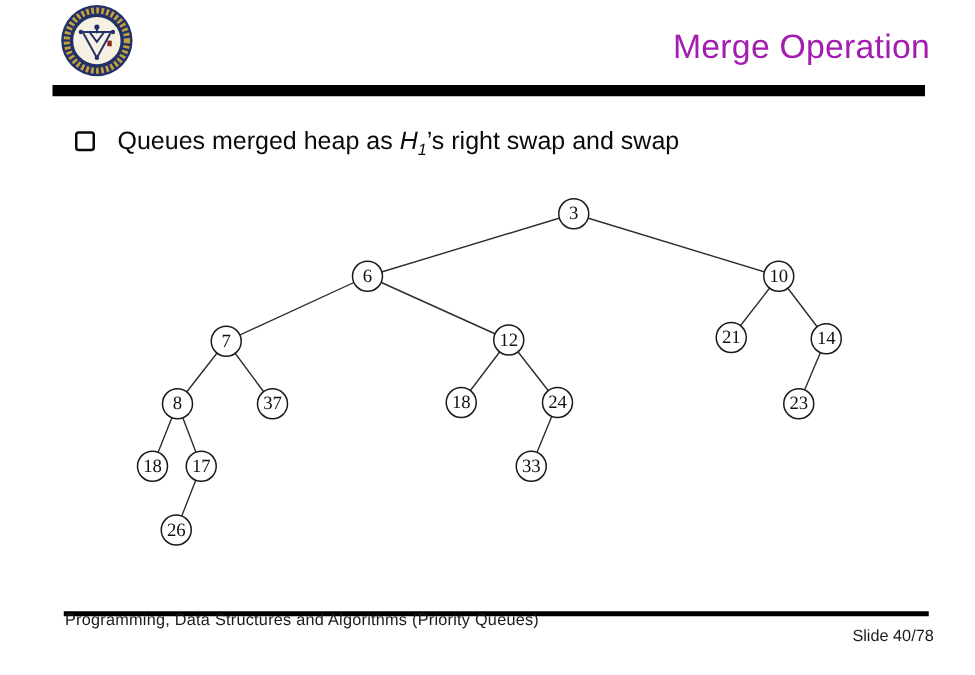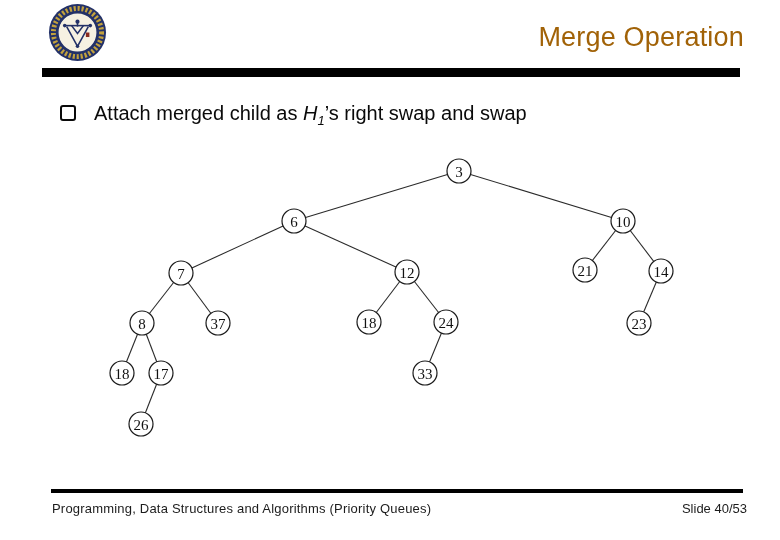--- a/index.html
+++ b/index.html
@@ -8,21 +8,21 @@
     background:#ffffff;
     font-family:"Liberation Sans",sans-serif;
     -webkit-font-smoothing:antialiased;
   }
   .slide{position:absolute;inset:0;background:#fff;}
 
   .logo{position:absolute;left:48px;top:3px;width:59px;height:59px;}
 
   .title{
     position:absolute;top:23px;right:36px;
-    font-size:27px;color:#a16207;line-height:1.1;
+    font-size:27px;color:#a21caf;line-height:1.1;
     letter-spacing:0.2px;white-space:nowrap;
   }
 
   .rule-top{position:absolute;left:42px;top:68px;width:698px;height:9px;background:#000;}
   .rule-bottom{position:absolute;left:51px;top:489px;width:692px;height:4px;background:#000;}
 
   .bullet-row{
     position:absolute;left:60px;top:100px;
     display:flex;align-items:flex-start;
   }
@@ -34,21 +34,21 @@
   .bullet-text{
     margin-left:18px;font-size:20px;color:#0a0a0a;line-height:1.3;white-space:nowrap;
   }
   .bullet-text .var{font-style:italic;}
   .bullet-text sub{font-style:italic;font-size:13px;line-height:0;}
 
   .tree-wrap{position:absolute;left:0;top:0;width:780px;height:540px;pointer-events:none;}
   .tree-wrap svg{display:block;}
 
   .footer-left{
-    position:absolute;left:52px;top:501px;
+    position:absolute;left:52px;top:488px;
     font-size:13px;color:#1c1c1c;white-space:nowrap;letter-spacing:0.2px;
   }
   .footer-right{
     position:absolute;right:33px;top:501px;
     font-size:13px;color:#1c1c1c;white-space:nowrap;
   }
 </style>
 </head>
 <body>
 
@@ -72,21 +72,21 @@
       <rect x="38.5" y="30" width="3.6" height="4.6" fill="#8a2b1e"></rect>
     </svg>
   </div>
 
   <div class="title">Merge Operation</div>
 
   <div class="rule-top"></div>
 
   <div class="bullet-row">
     <span class="bullet-marker"></span>
-    <span class="bullet-text"><span>Attach merged child as </span><span class="var">H</span><sub>1</sub><span>’s right swap and swap</span></span>
+    <span class="bullet-text"><span>Queues merged heap as </span><span class="var">H</span><sub>1</sub><span>’s right swap and swap</span></span>
   </div>
 
   <div class="tree-wrap">
     <svg id="tree-svg" width="780" height="540" viewBox="0 0 780 540">
         <line x1="459" y1="171" x2="294" y2="221" stroke="#2b2b2b" stroke-width="1.1"></line>
         <line x1="459" y1="171" x2="623" y2="221" stroke="#2b2b2b" stroke-width="1.1"></line>
         <line x1="294" y1="221" x2="181" y2="273" stroke="#2b2b2b" stroke-width="1.1"></line>
         <line x1="294" y1="221" x2="407" y2="272" stroke="#2b2b2b" stroke-width="1.1"></line>
         <line x1="623" y1="221" x2="585" y2="270" stroke="#2b2b2b" stroke-width="1.1"></line>
         <line x1="623" y1="221" x2="661" y2="271" stroke="#2b2b2b" stroke-width="1.1"></line>
@@ -161,15 +161,15 @@
         </g>
         <g>
           <circle cx="141" cy="424" r="12" fill="#ffffff" stroke="#1a1a1a" stroke-width="1.2"></circle>
           <text x="141" y="424.5" text-anchor="middle" dominant-baseline="central" fill="#111" font-family="&quot;Liberation Serif&quot;, serif" font-size="15">26</text>
         </g>
       </svg>
   </div>
 
   <div class="rule-bottom"></div>
   <div class="footer-left">Programming, Data Structures and Algorithms  (Priority Queues)</div>
-  <div class="footer-right">Slide 40/53</div>
+  <div class="footer-right">Slide 40/78</div>
 
 </div>
 
 </body></html>

